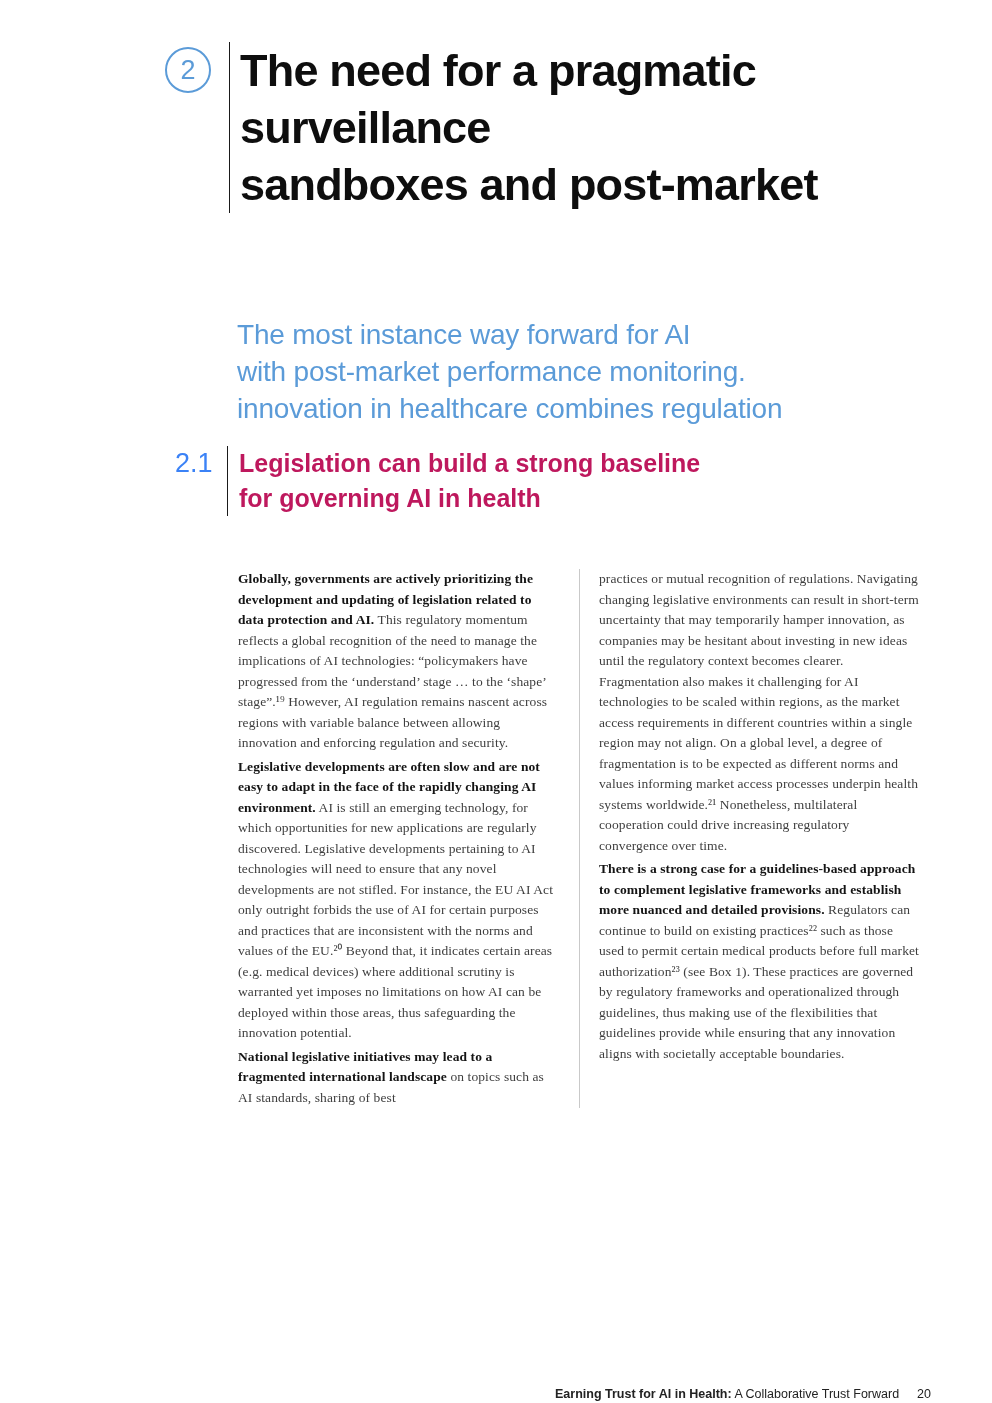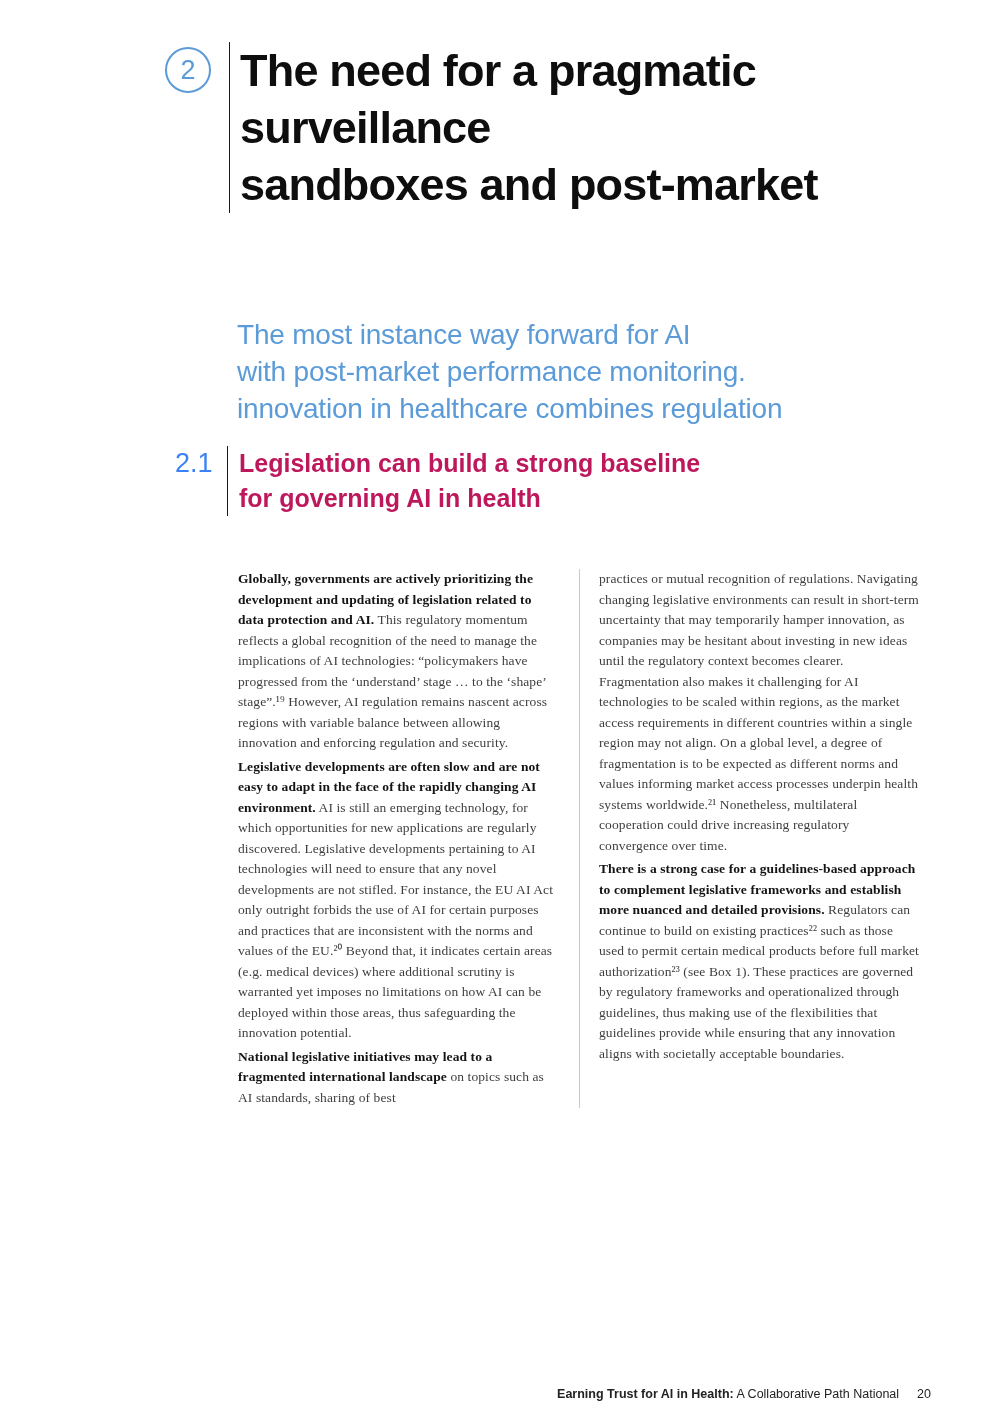--- a/index.html
+++ b/index.html
@@ -106,17 +106,17 @@
     <div class="column-divider"></div>
 
     <div class="column">
       <p class="para"><strong class="lead"></strong><span>practices or mutual recognition of regulations. Navigating changing legislative environments can result in short-term uncertainty that may temporarily hamper innovation, as companies may be hesitant about investing in new ideas until the regulatory context becomes clearer. Fragmentation also makes it challenging for AI technologies to be scaled within regions, as the market access requirements in different countries within a single region may not align. On a global level, a degree of fragmentation is to be expected as different norms and values informing market access processes underpin health systems worldwide.²¹ Nonetheless, multilateral cooperation could drive increasing regulatory convergence over time.</span></p>
       <p class="para"><strong class="lead">There is a strong case for a guidelines-based approach to complement legislative frameworks and establish more nuanced and detailed provisions.</strong><span> Regulators can continue to build on existing practices²² such as those used to permit certain medical products before full market authorization²³ (see Box 1). These practices are governed by regulatory frameworks and operationalized through guidelines, thus making use of the flexibilities that guidelines provide while ensuring that any innovation aligns with societally acceptable boundaries.</span></p>
     </div>
 
   </div>
 
   <footer class="page-footer">
-    <span class="footer-title">Earning Trust for AI in Health:</span><span class="footer-sub"> A Collaborative Path National</span>
+    <span class="footer-title">Earning Trust for AI in Health:</span><span class="footer-sub"> A Collaborative Trust Forward</span>
     <span class="footer-page">20</span>
   </footer>
 
 </div>
 
 </body></html>

